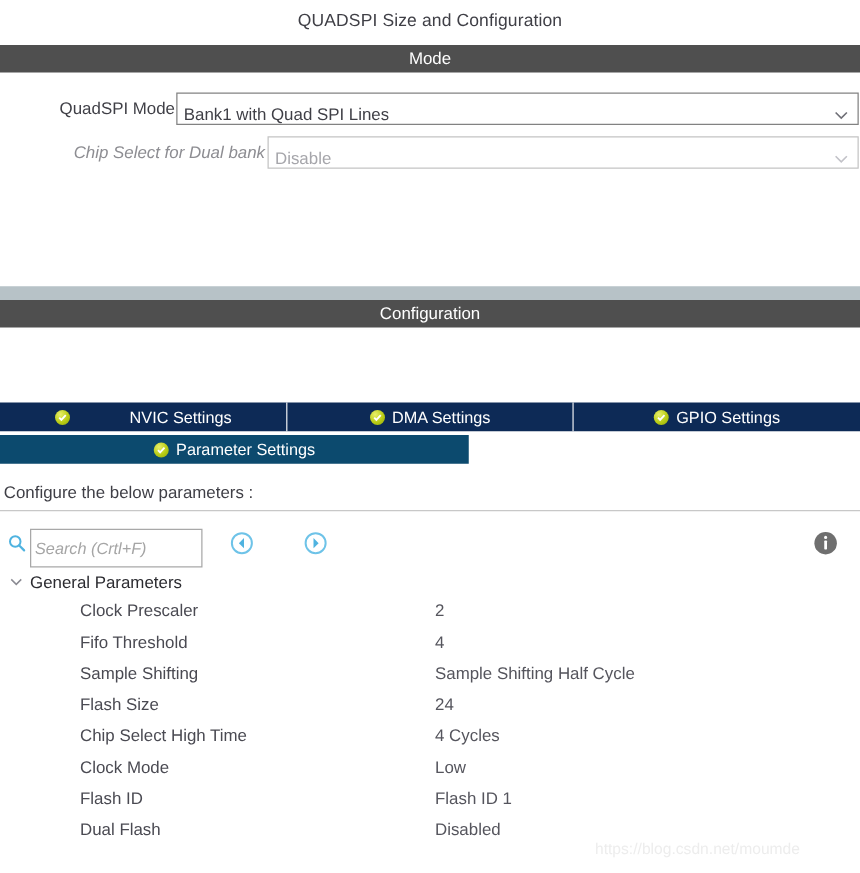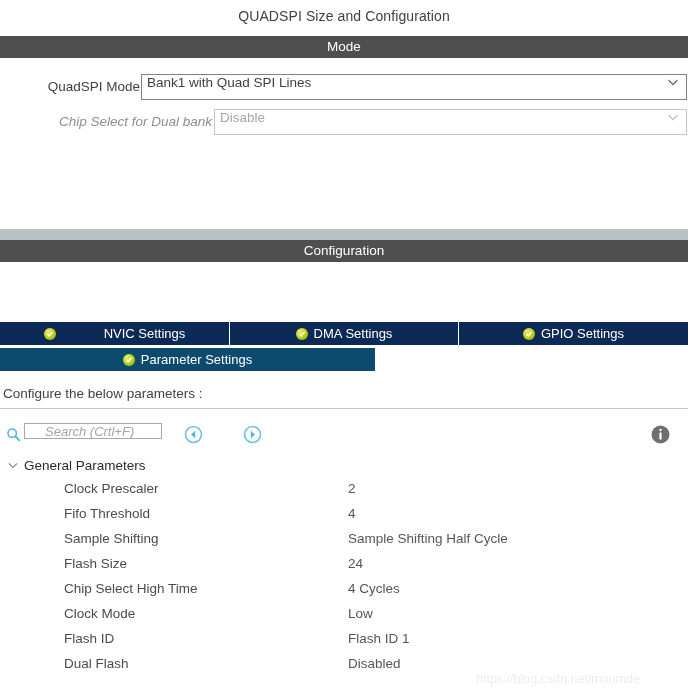--- a/index.html
+++ b/index.html
@@ -44,21 +44,21 @@
   }
   .field-label.disabled { color: #8d8d92; font-style: italic; }
 
   .lbl-wrap { position: absolute; left: 0; top: 0; height: 26px; }
   #lbl-mode { width: 140px; }
   #lbl-cs   { width: 212px; }
 
   .combo {
     position: absolute; top: 0; height: 26px;
     border: 1px solid #828282; background: #ffffff;
-    display: flex; align-items: flex-start; justify-content: space-between;
+    display: flex; align-items: flex-end; justify-content: space-between;
     padding: 0 6px 0 5px;
   }
   #combo-mode { left: 141px; width: 546px; }
   #combo-cs   { left: 214px; width: 473px; border-color: #c4c4c4; }
 
   .combo-value { font-size: 13.5px; color: #3f3f46; white-space: nowrap; overflow: hidden; }
   .combo.disabled .combo-value { color: #a6a6ab; }
   .chev { width: 14px; height: 14px; flex: 0 0 14px; }
   .chev svg { display:block; }
 
@@ -105,25 +105,25 @@
   #rule-1 {
     position: absolute; left: 0; top: 408px; width: 688px; height: 1px;
     background: #c8c8c8;
   }
 
   
   #search-icon {
     position: absolute; left: 6px; top: 427px; width: 15px; height: 15px;
   }
   #search-input {
-    position: absolute; left: 24px; top: 423px; width: 138px; height: 16px;
+    position: absolute; left: 24px; top: 423px; width: 138px; height: 31px;
     border: 1px solid #a8a8a8; background: #ffffff;
     font-family: "Liberation Sans", sans-serif;
     font-size: 13px; font-style: italic; color: #000000;
-    padding: 0 20px;
+    padding: 0 3px;
   }
   #search-input::placeholder { color: #a5a5a5; font-style: italic; opacity: 1; }
 
   .nav-btn {
     position: absolute; top: 424px; width: 21px; height: 21px; cursor: pointer;
   }
   #nav-prev { left: 183px; }
   #nav-next { left: 242px; }
   .nav-btn svg { display: block; }
 

